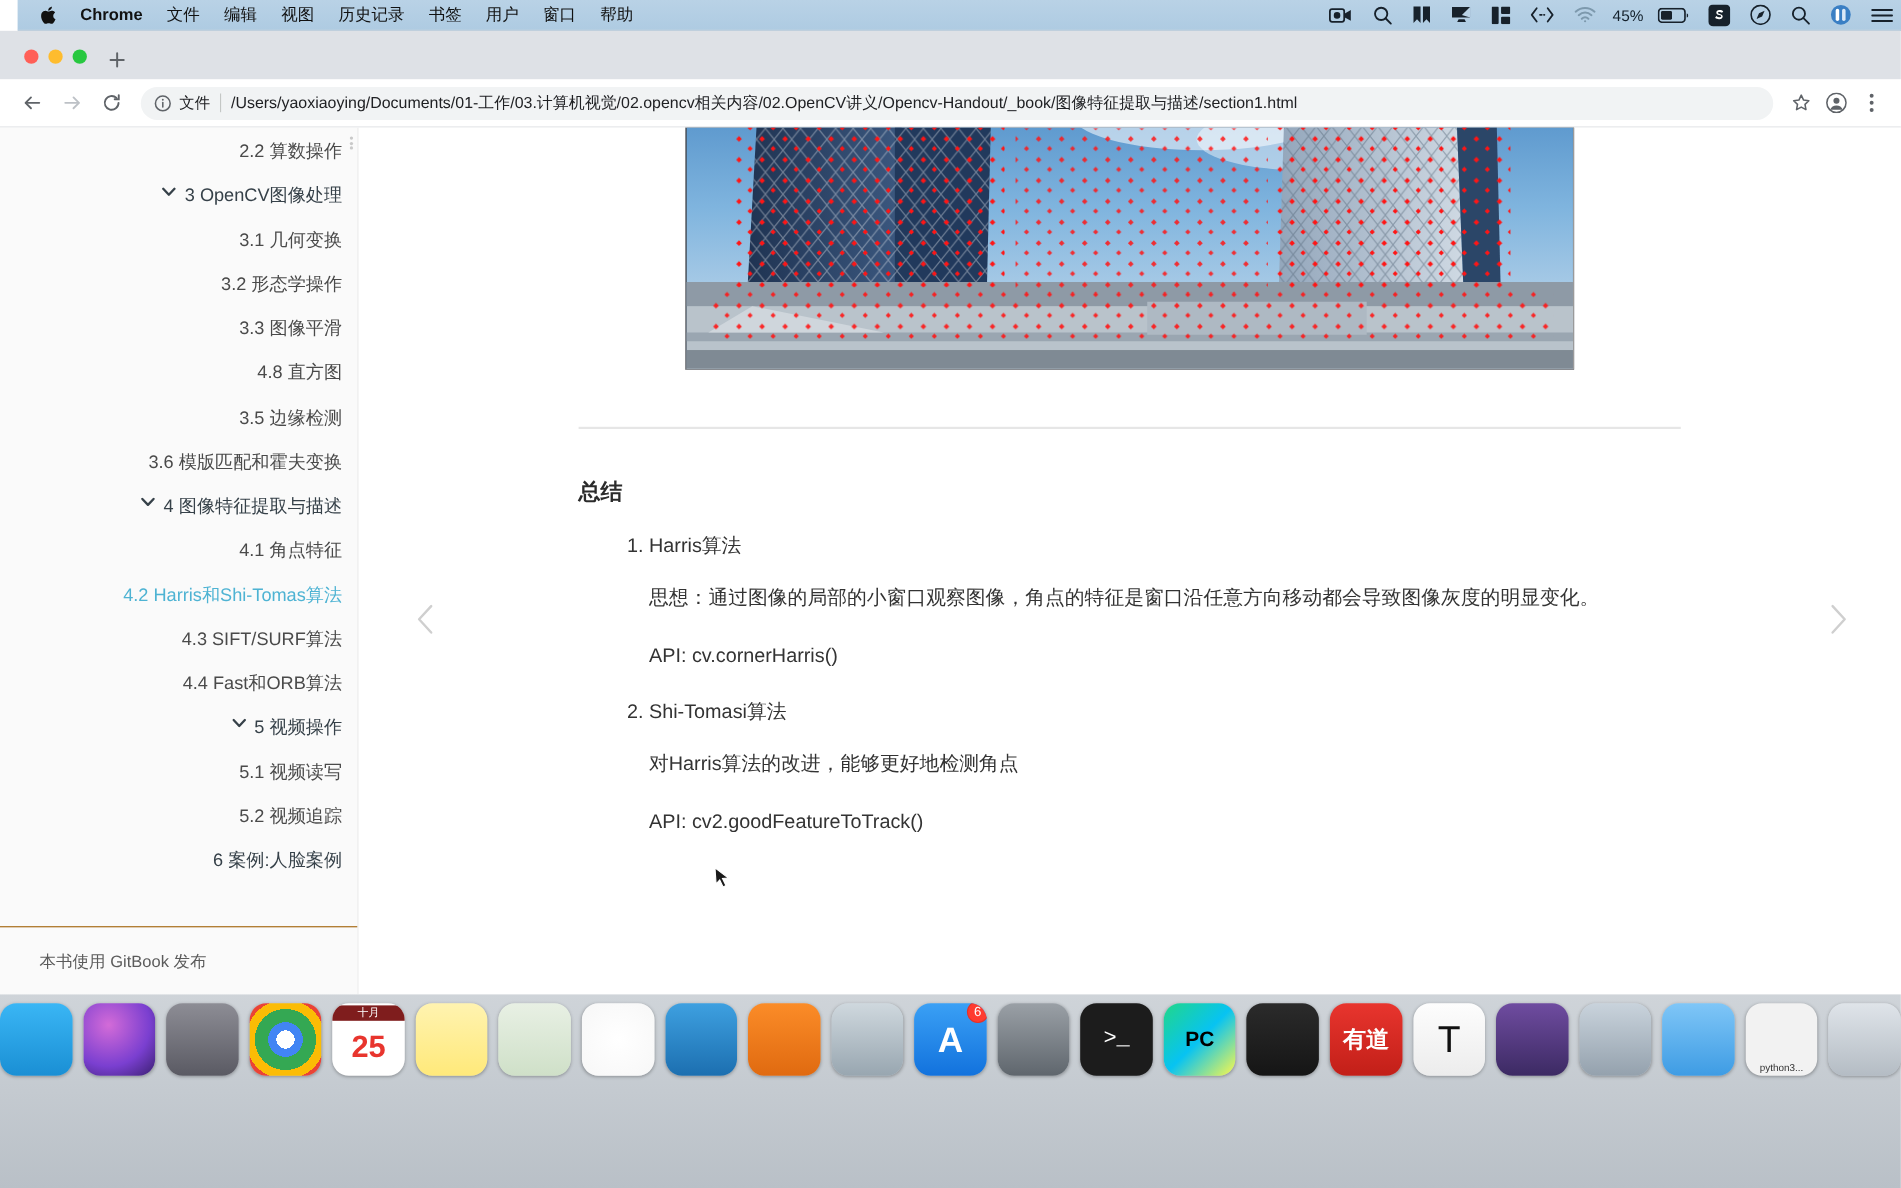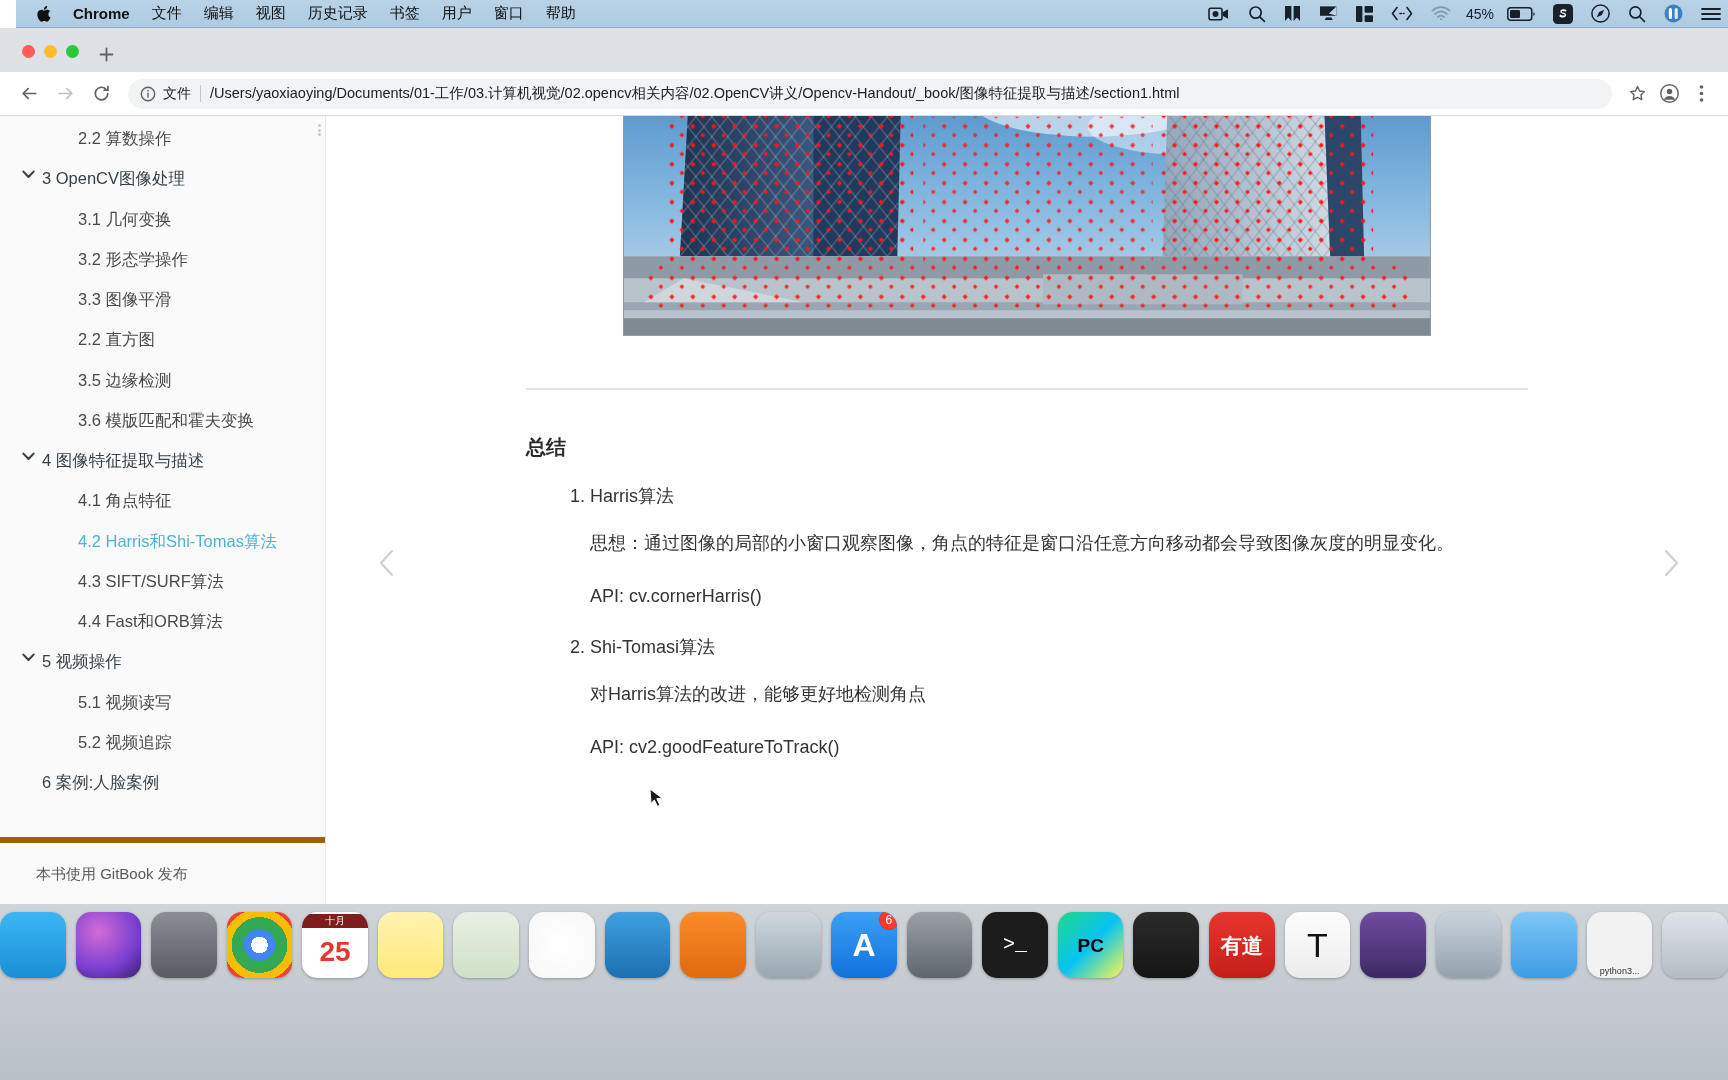--- a/index.html
+++ b/index.html
@@ -76,31 +76,31 @@
 
   
   #page{ position:relative; height:788px; background:#fff; display:flex; overflow:hidden; }
 
   #sidebar{
     width:326px; flex:0 0 326px; background:#fafafa;
     border-right:1px solid #e7e7e7; position:relative;
     display:flex; flex-direction:column; overflow:hidden;
   }
   #sidelist{ flex:1; padding-top:2px; overflow:hidden; position:relative; }
-  .snode{ display:flex; align-items:flex-start; padding:9px 14px 9px 0; }
+  .snode{ display:flex; align-items:flex-start; padding:9px 14px 9px 0;justify-content:flex-end; }
   .snode .chev{ width:28px; flex:0 0 28px; display:flex; justify-content:center;
     padding-top:3px; color:#364149; }
   .snode .lbl{ font-size:16.5px; color:#364149; line-height:1.35; }
   .snode.lvl1{ padding-left:14px; }
   .snode.lvl2 .lbl{ padding-left:50px; color:#4a4a4a; }
   .snode.active .lbl{ color:#4eb3d3; }
   .snode.noarrow .chev{ visibility:hidden; }
 
   #sidefoot{
-    border-top:6px solid #a16207; padding:22px 14px 20px 36px;
+    border-top:1px solid #a16207; padding:22px 14px 20px 36px;
     font-size:15px; color:#5b5b5b; background:#fafafa;
   }
   #sbar-drag{ position:absolute; right:2px; top:8px; width:5px; height:12px;
     display:flex; flex-direction:column; justify-content:space-between; }
   #sbar-drag i{ display:block; width:3px; height:3px; border-radius:50%; background:#c9c9c9; }
 
   #content{ flex:1; position:relative; background:#fff; overflow:hidden; }
   #contentinner{ position:absolute; left:0; top:0; width:100%; padding:0 0 40px 0; }
 
   .figwrap{ text-align:center; padding-top:0; }
@@ -369,21 +369,21 @@
               </svg>
             </div>
             <div class="lbl">3.3 图像平滑</div>
           </div>
           <div class="snode lvl2 noarrow">
             <div class="chev">
               <svg class="ic" width="13" height="9" viewBox="0 0 13 9" fill="none" stroke="#364149" stroke-width="2.1" stroke-linecap="round" stroke-linejoin="round">
                 <path d="M1.4 1.6L6.5 7l5.1-5.4"></path>
               </svg>
             </div>
-            <div class="lbl">2.2 直方图</div>
+            <div class="lbl">4.8 直方图</div>
           </div>
           <div class="snode lvl2 noarrow">
             <div class="chev">
               <svg class="ic" width="13" height="9" viewBox="0 0 13 9" fill="none" stroke="#364149" stroke-width="2.1" stroke-linecap="round" stroke-linejoin="round">
                 <path d="M1.4 1.6L6.5 7l5.1-5.4"></path>
               </svg>
             </div>
             <div class="lbl">3.5 边缘检测</div>
           </div>
           <div class="snode lvl2 noarrow">

